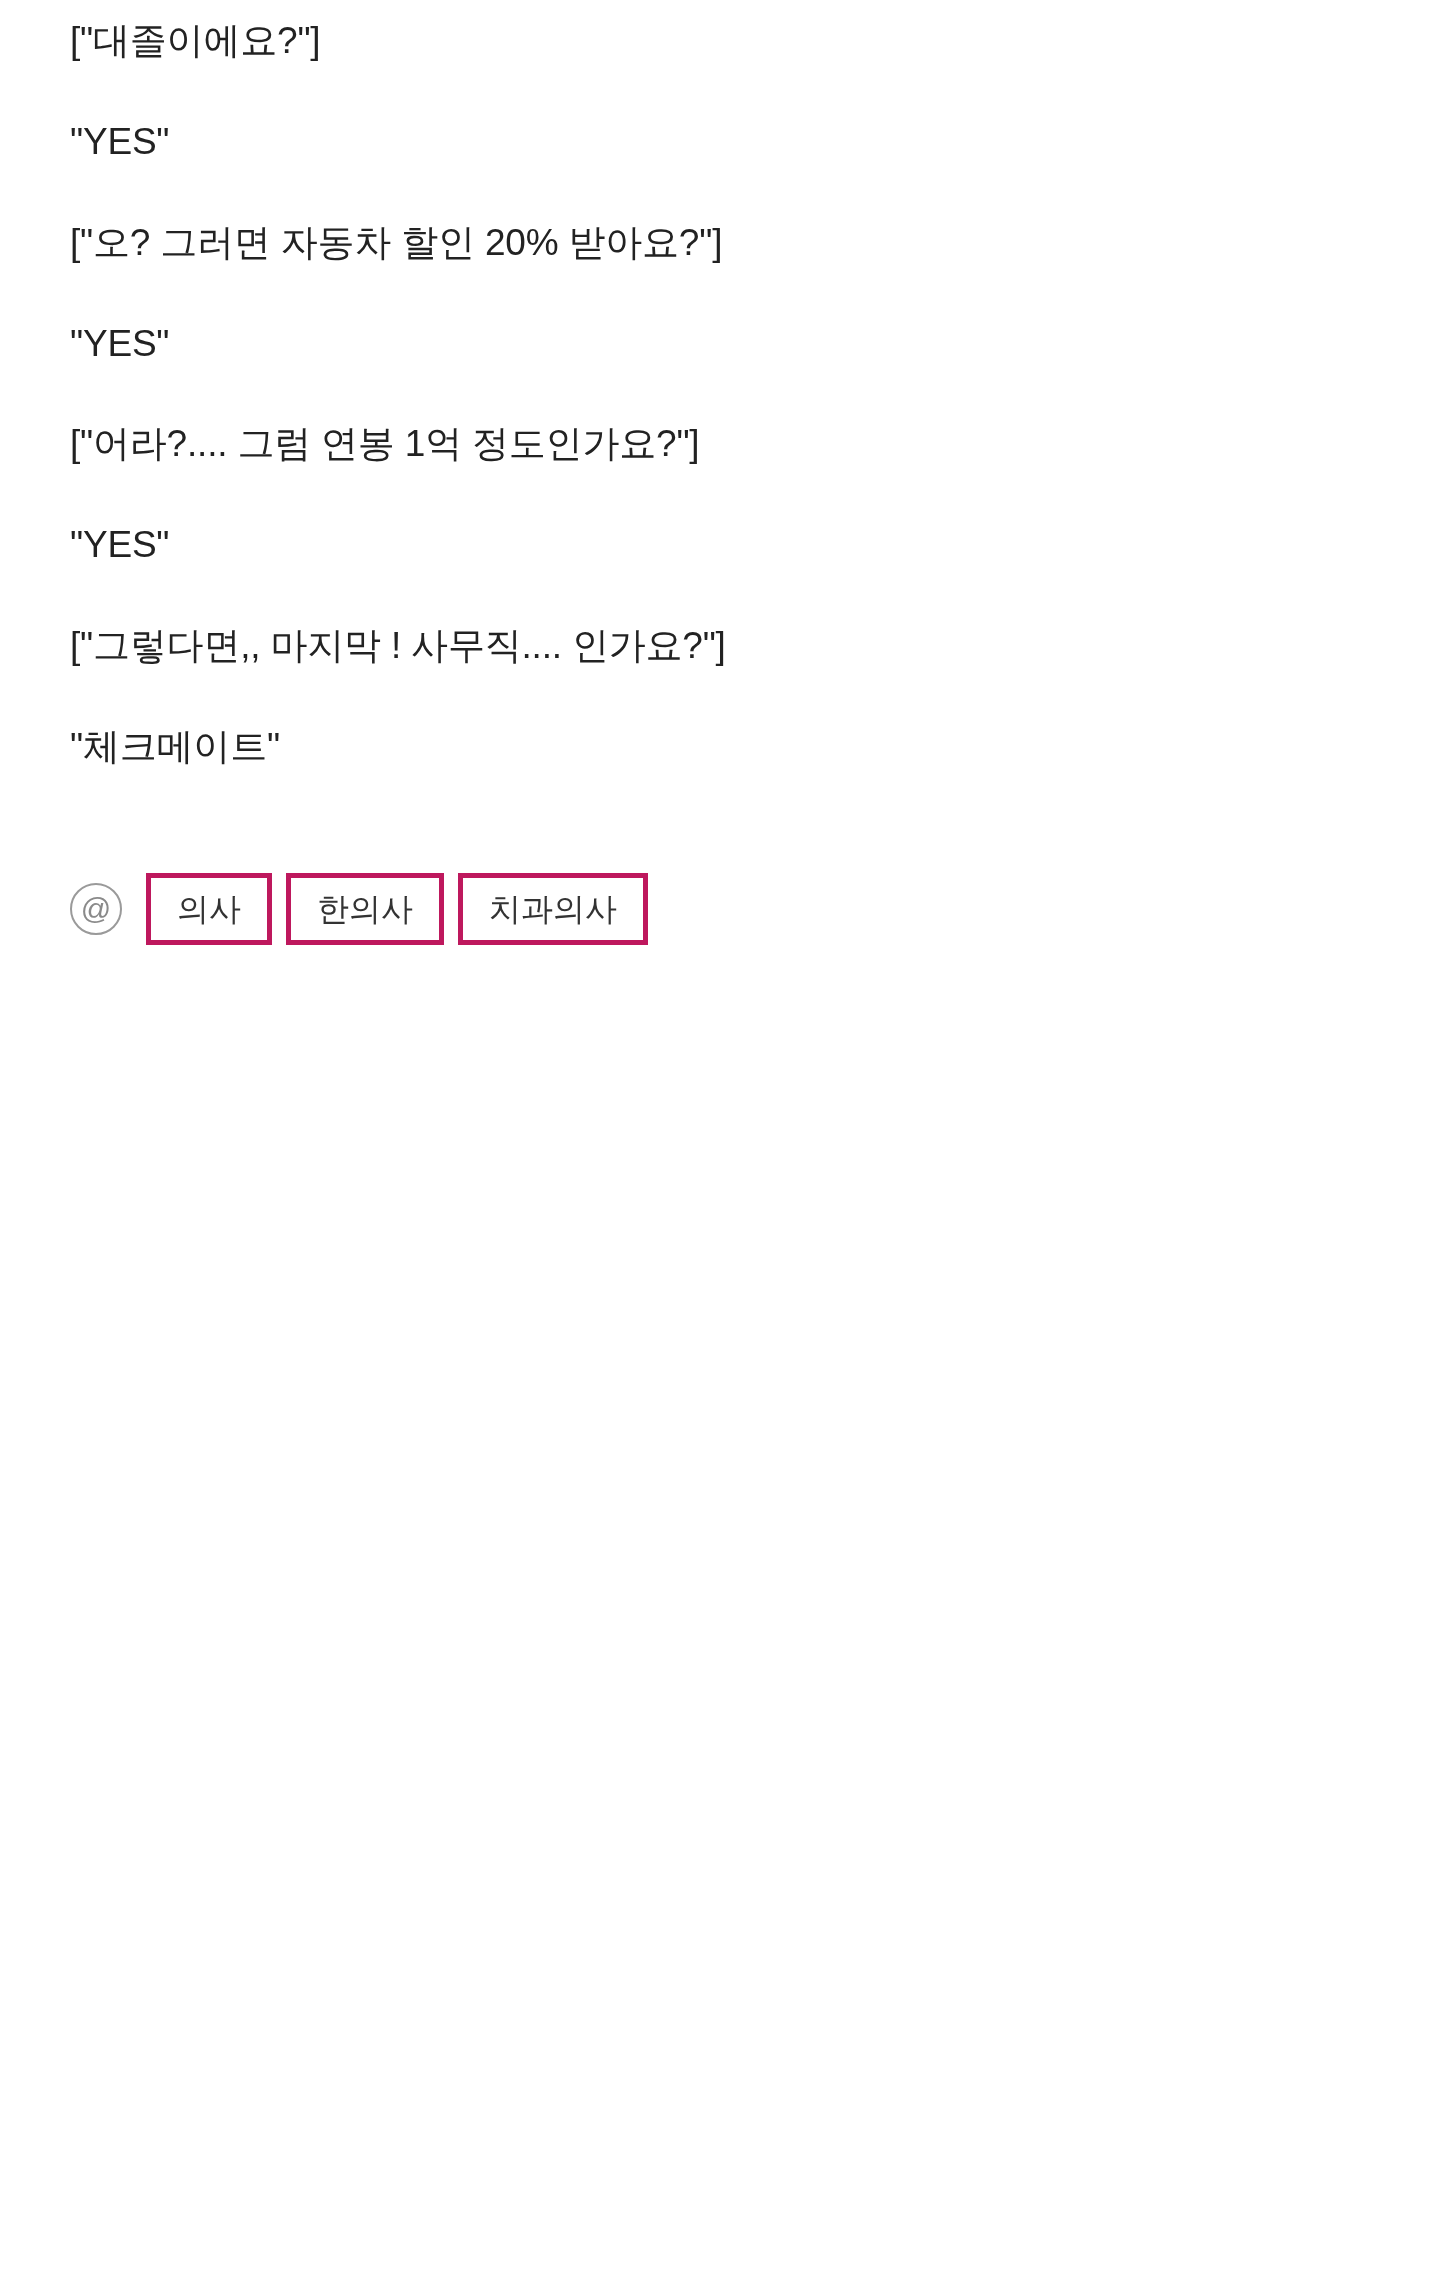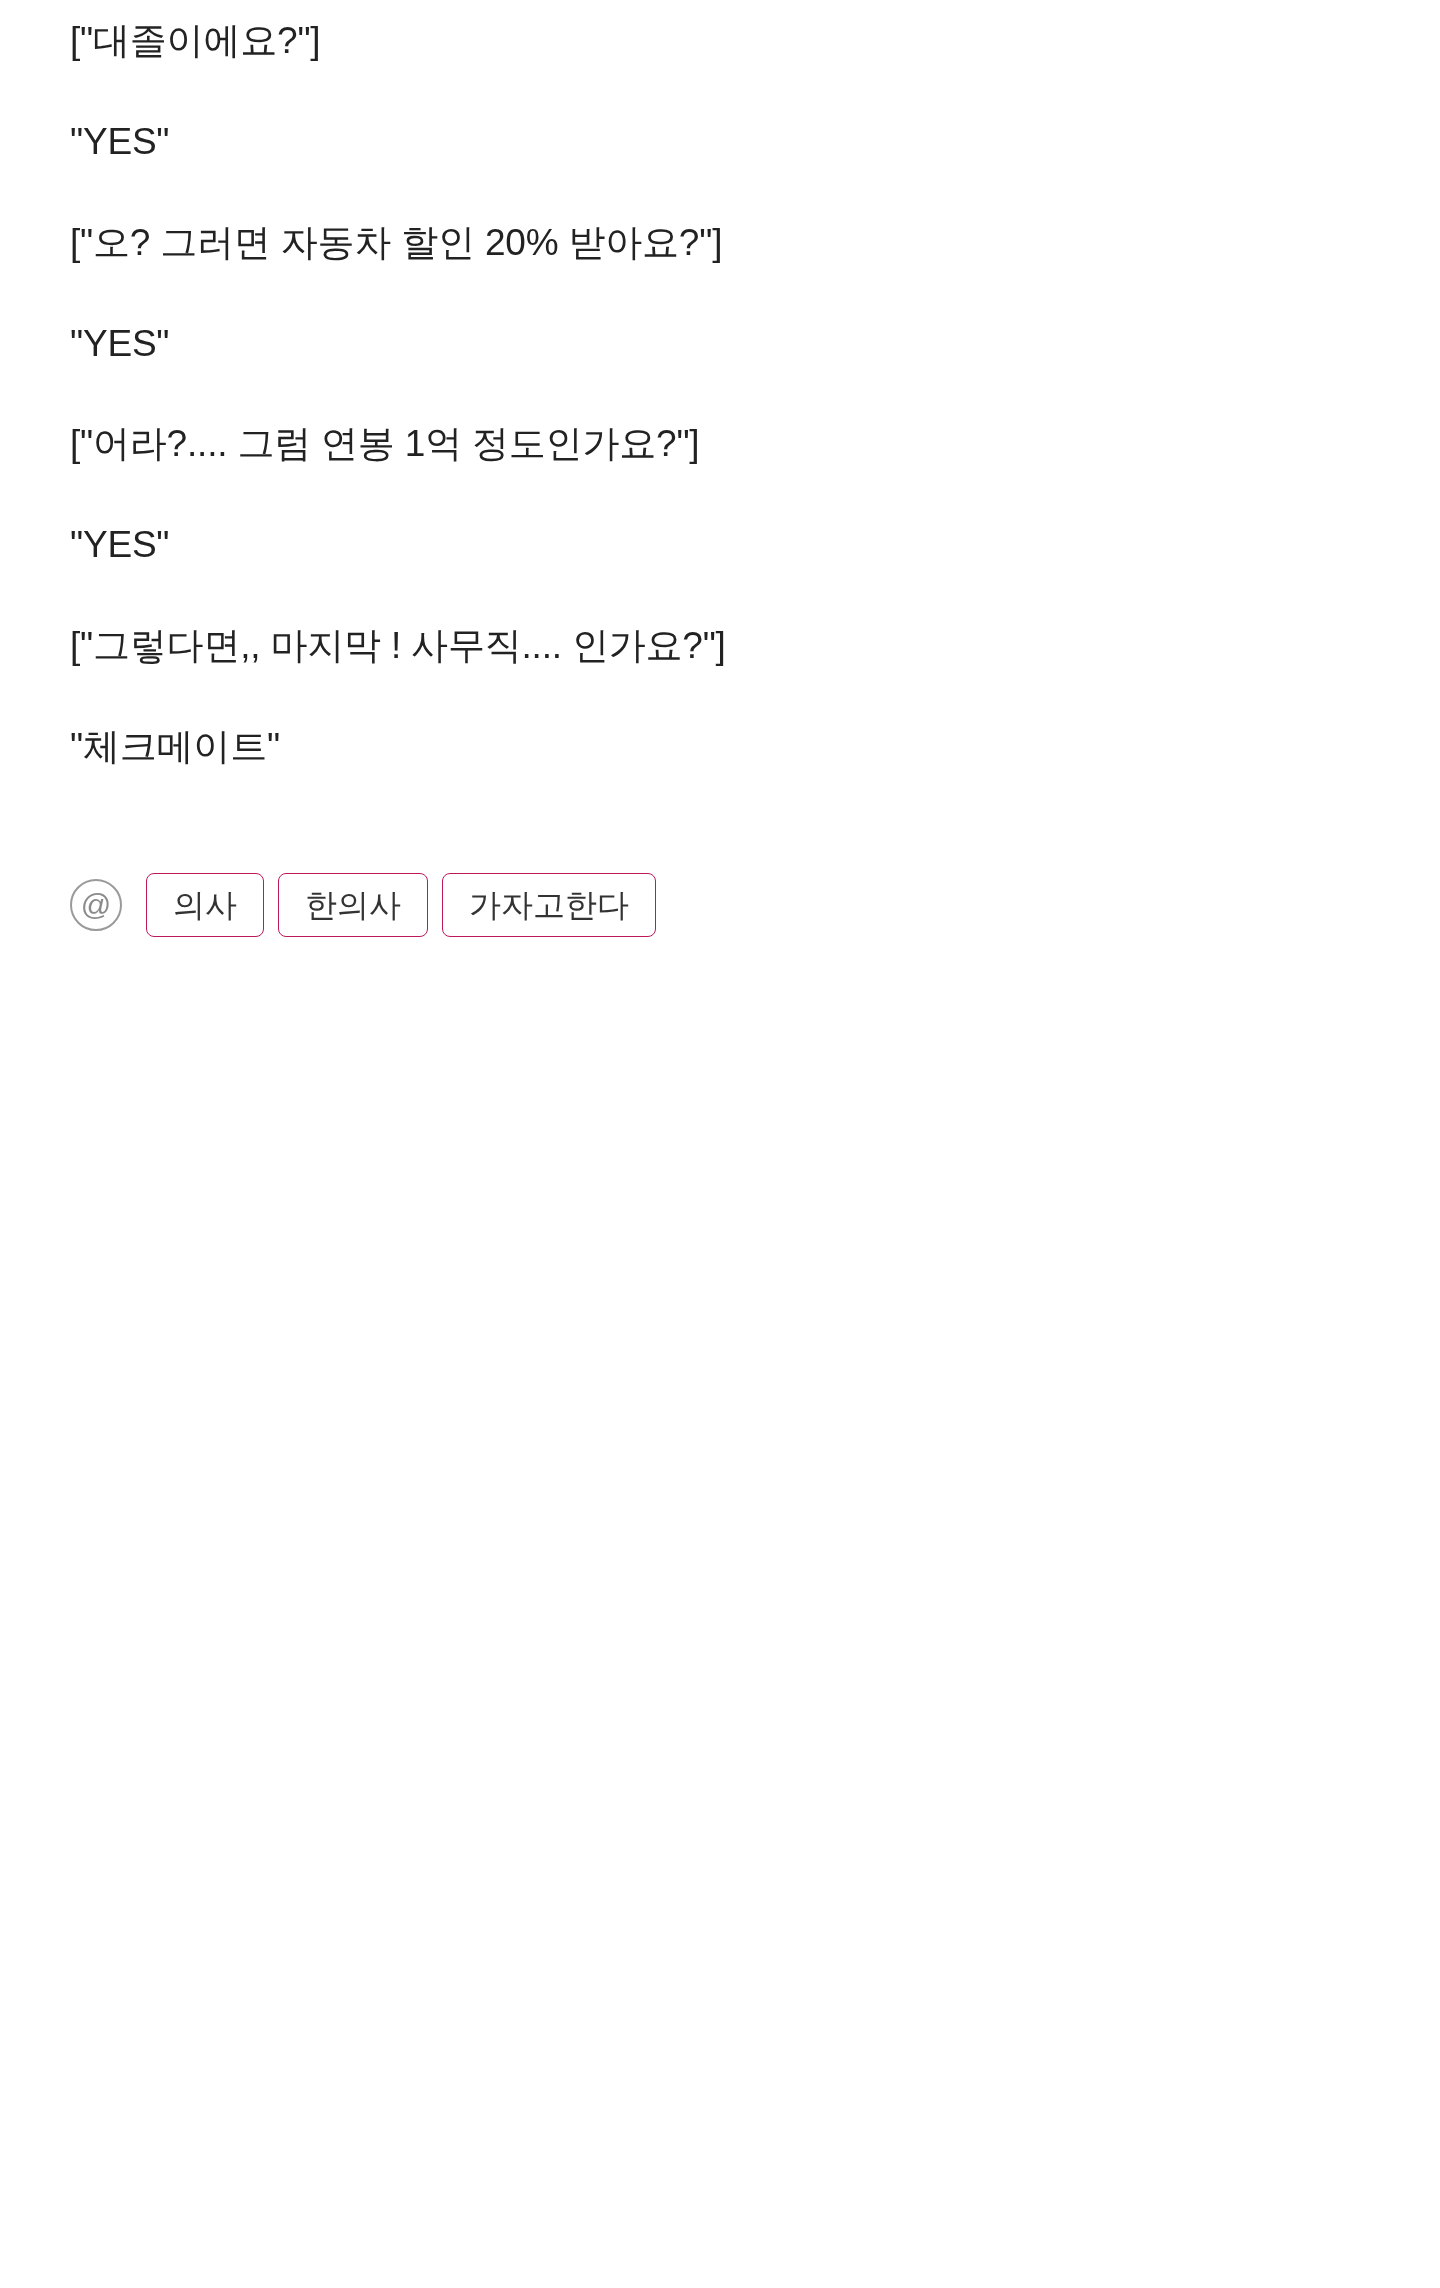--- a/index.html
+++ b/index.html
@@ -61,22 +61,22 @@
     display: flex;
     align-items: center;
     justify-content: center;
     font-size: 30px;
     line-height: 1;
     box-sizing: border-box;
     margin-right: 10px;
     flex: 0 0 auto;
   }
   .tag {
-    border: 1px solid #be185d;
-    border-radius: 8px;
+    border: 5px solid #be185d;
+    border-radius: 0;
     padding: 12px 26px;
     font-size: 32px;
     line-height: 1.2;
     color: #333333;
     background: #ffffff;
     white-space: nowrap;
   }
 </style>
 </head>
 <body>
@@ -91,16 +91,16 @@
     <p class="para">["어라?.... 그럼 연봉 1억 정도인가요?"]</p>
     <p class="para">"YES"</p>
     <p class="para">["그렇다면,, 마지막 ! 사무직.... 인가요?"]</p>
     <p class="para tight">"체크메이트"</p>
   </div>
 
   <div class="tag-row">
     <div class="at-badge">@</div>
     <span class="tag">의사</span>
     <span class="tag">한의사</span>
-    <span class="tag">가자고한다</span>
+    <span class="tag">치과의사</span>
   </div>
 
 </div>
 
 </body></html>

